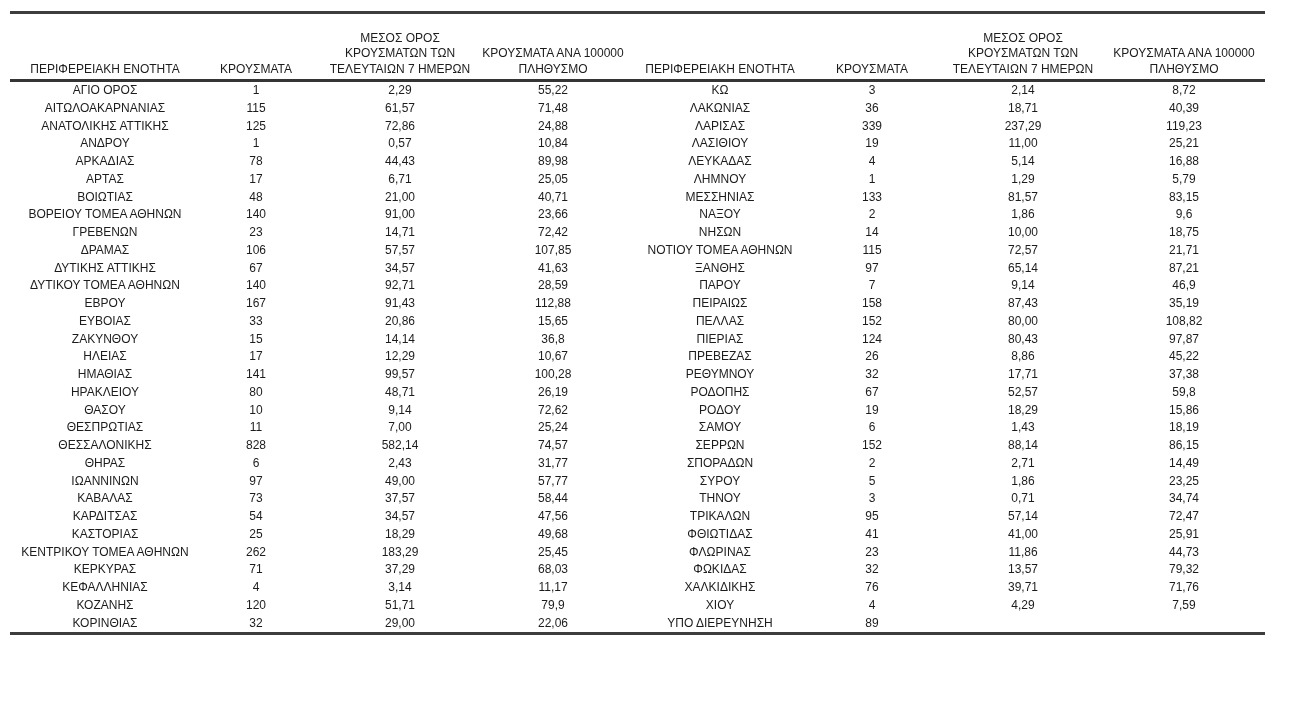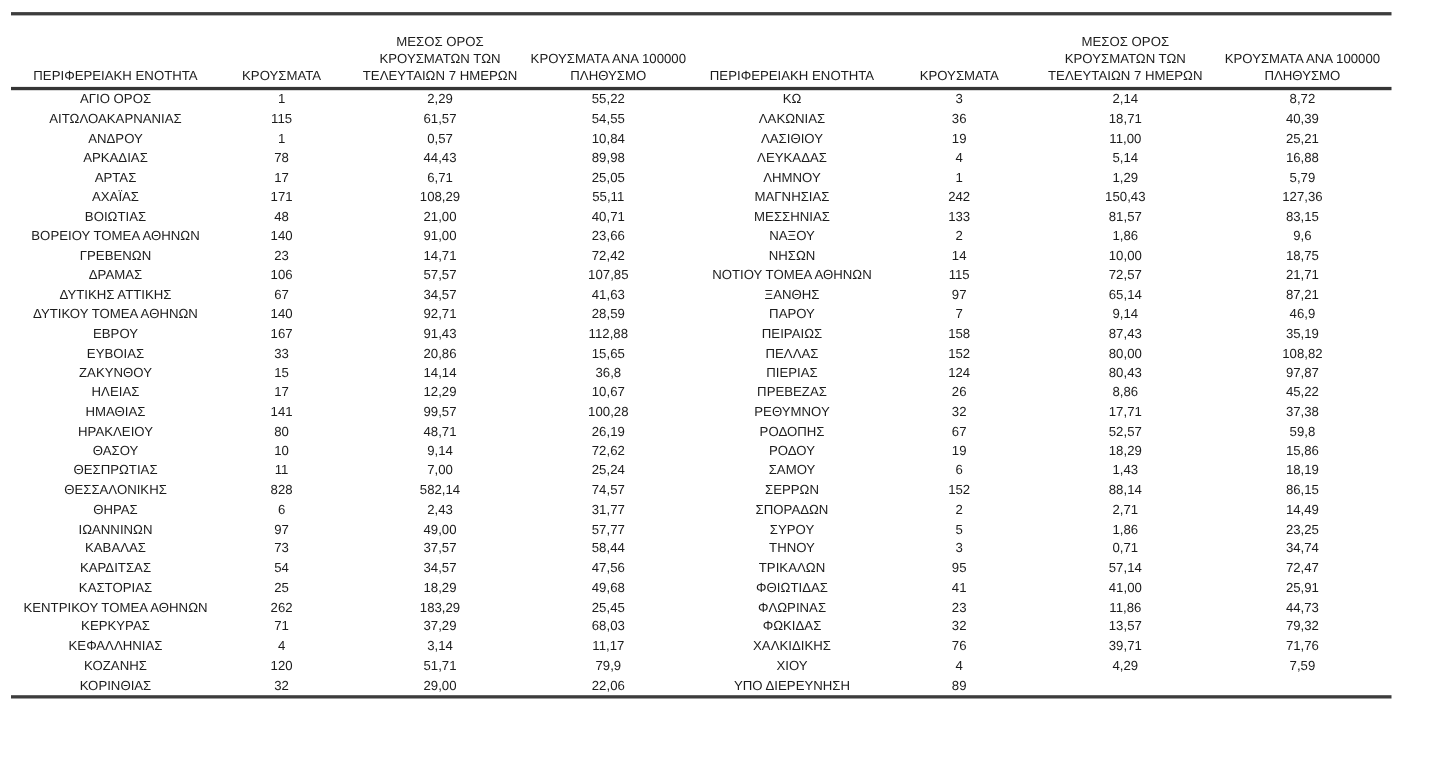--- a/index.html
+++ b/index.html
@@ -103,25 +103,36 @@
           <div class="cell">ΚΩ</div>
           <div class="cell">3</div>
           <div class="cell">2,14</div>
           <div class="cell">8,72</div>
           <div class="cell"></div>
         </div>
         <div class="row">
           <div class="cell">ΑΙΤΩΛΟΑΚΑΡΝΑΝΙΑΣ</div>
           <div class="cell">115</div>
           <div class="cell">61,57</div>
-          <div class="cell">54,55</div>
+          <div class="cell">71,48</div>
           <div class="cell">ΛΑΚΩΝΙΑΣ</div>
           <div class="cell">36</div>
           <div class="cell">18,71</div>
           <div class="cell">40,39</div>
+          <div class="cell"></div>
+        </div>
+        <div class="row">
+          <div class="cell">ΑΝΑΤΟΛΙΚΗΣ ΑΤΤΙΚΗΣ</div>
+          <div class="cell">125</div>
+          <div class="cell">72,86</div>
+          <div class="cell">24,88</div>
+          <div class="cell">ΛΑΡΙΣΑΣ</div>
+          <div class="cell">339</div>
+          <div class="cell">237,29</div>
+          <div class="cell">119,23</div>
           <div class="cell"></div>
         </div>
         <div class="row">
           <div class="cell">ΑΝΔΡΟΥ</div>
           <div class="cell">1</div>
           <div class="cell">0,57</div>
           <div class="cell">10,84</div>
           <div class="cell">ΛΑΣΙΘΙΟΥ</div>
           <div class="cell">19</div>
           <div class="cell">11,00</div>
@@ -144,31 +155,20 @@
           <div class="cell">17</div>
           <div class="cell">6,71</div>
           <div class="cell">25,05</div>
           <div class="cell">ΛΗΜΝΟΥ</div>
           <div class="cell">1</div>
           <div class="cell">1,29</div>
           <div class="cell">5,79</div>
           <div class="cell"></div>
         </div>
         <div class="row">
-          <div class="cell">ΑΧΑΪΑΣ</div>
-          <div class="cell">171</div>
-          <div class="cell">108,29</div>
-          <div class="cell">55,11</div>
-          <div class="cell">ΜΑΓΝΗΣΙΑΣ</div>
-          <div class="cell">242</div>
-          <div class="cell">150,43</div>
-          <div class="cell">127,36</div>
-          <div class="cell"></div>
-        </div>
-        <div class="row">
           <div class="cell">ΒΟΙΩΤΙΑΣ</div>
           <div class="cell">48</div>
           <div class="cell">21,00</div>
           <div class="cell">40,71</div>
           <div class="cell">ΜΕΣΣΗΝΙΑΣ</div>
           <div class="cell">133</div>
           <div class="cell">81,57</div>
           <div class="cell">83,15</div>
           <div class="cell"></div>
         </div>

